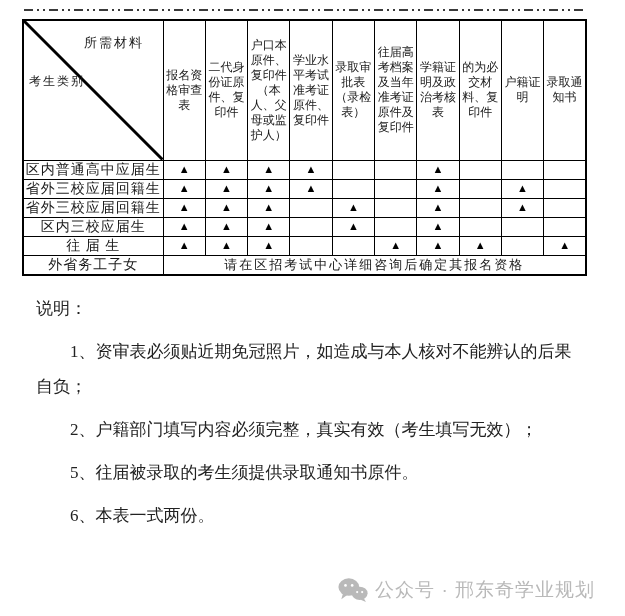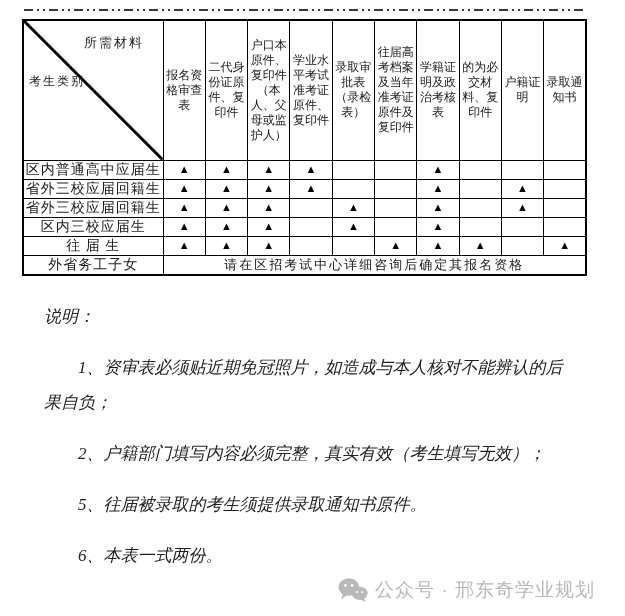--- a/index.html
+++ b/index.html
@@ -16,21 +16,21 @@
   td.corner-cell{position:relative;}
   .diag{position:absolute;top:0;left:0;width:100%;height:100%;display:block;}
   .diag line{stroke:#000;stroke-width:3;}
   .corner-top{position:absolute;top:13px;left:60px;font-size:13px;letter-spacing:2px;}
   .corner-bottom{position:absolute;top:52px;left:5px;font-size:12px;letter-spacing:2px;}
   tr.data-row{height:19px;}
   td.row-label{font-size:14px;text-align:center;letter-spacing:1px;white-space:nowrap;}
   td.mark-cell{text-align:center;font-size:11px;line-height:1;color:#000;}
   td.merged-cell{font-size:13px;text-align:center;letter-spacing:2px;}
   .notes{position:absolute;top:283px;left:28px;width:556px;font-size:17px;line-height:35px;color:#222;}
-  .notes p{margin:16px;text-indent:2em;font-style:italic;}
+  .notes p{margin:8px;text-indent:2em;}
   .notes .notes-title{text-indent:0;}
   .watermark{position:absolute;top:577px;right:30px;display:flex;align-items:center;gap:7px;
     font-size:19px;font-family:"Liberation Sans","DejaVu Sans",sans-serif;}
   .watermark .wm-text{letter-spacing:1px;}
 </style>
 </head>
 <body>
 
 <div class="page">
   <div class="cut-line"></div>

